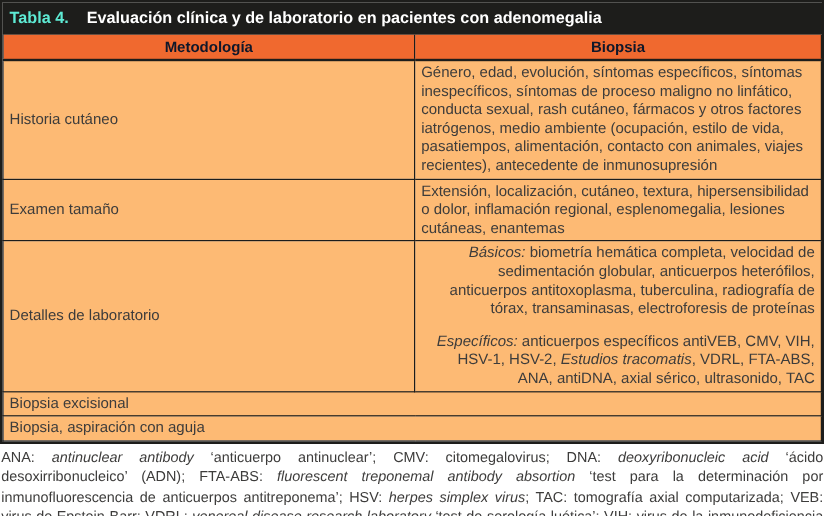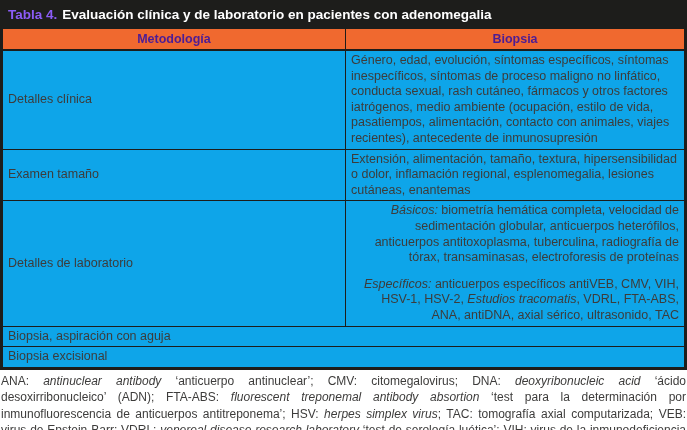--- a/index.html
+++ b/index.html
@@ -20,41 +20,41 @@
   }
   .title-bar {
     background: #1d1d1b;
     color: #ffffff;
     font-size: 13.5px;
     font-weight: bold;
     padding: 5px 6px 6px 6px;
     line-height: 16px;
   }
   .title-label {
-    color: #8b5cf6;
-    margin-right: 5px;
+    color: #5eead4;
+    margin-right: 15px;
   }
   table.main {
     border-collapse: collapse;
     width: 100%;
     table-layout: fixed;
   }
   table.main th {
     background: #f0692f;
-    color: #4c1d95;
+    color: #0f172a;
     font-size: 12.5px;
     font-weight: bold;
     text-align: center;
     padding: 3px 4px;
     border: 1px solid #1d1d1b;
     border-top: none;
     border-bottom: 2px solid #1d1d1b;
   }
   table.main td {
-    background: #0ea5e9;
+    background: #fdba74;
     color: #3d3c3b;
     font-size: 12.5px;
     line-height: 15.6px;
     vertical-align: middle;
     padding: 2px 5px;
     border: 1px solid #1d1d1b;
   }
   th.col-method, td.cell-method { width: 334px; }
   td.cell-details p { margin: 0; text-align: right; }
   td.cell-details p.p2 { margin-top: 11px; }
@@ -84,43 +84,43 @@
     <table class="main">
       <thead>
         <tr>
           <th class="col-method">Metodología</th>
           <th class="col-details">Biopsia</th>
         </tr>
       </thead>
       <tbody>
 
         <tr>
-          <td class="cell-method">Detalles clínica</td>
+          <td class="cell-method">Historia cutáneo</td>
           <td class="cell-details">Género, edad, evolución, síntomas específicos, síntomas inespecíficos, síntomas de proceso maligno no linfático, conducta sexual, rash cutáneo, fármacos y otros factores iatrógenos, medio ambiente (ocupación, estilo de vida, pasatiempos, alimentación, contacto con animales, viajes recientes), antecedente de inmunosupresión</td>
         </tr>
 
         <tr>
           <td class="cell-method">Examen tamaño</td>
-          <td class="cell-details">Extensión, alimentación, tamaño, textura, hipersensibilidad o dolor, inflamación regional, esplenomegalia, lesiones cutáneas, enantemas</td>
+          <td class="cell-details">Extensión, localización, cutáneo, textura, hipersensibilidad o dolor, inflamación regional, esplenomegalia, lesiones cutáneas, enantemas</td>
         </tr>
 
         <tr>
           <td class="cell-method">Detalles de laboratorio</td>
           <td class="cell-details">
             <p><span class="it">Básicos:</span><span> biometría hemática completa, velocidad de sedimentación globular, anticuerpos heterófilos, anticuerpos antitoxoplasma, tuberculina, radiografía de tórax, transaminasas, electroforesis de proteínas</span></p>
             <p class="p2"><span class="it">Específicos:</span><span> anticuerpos específicos antiVEB, CMV, VIH, HSV-1, HSV-2, </span><span class="it">Estudios tracomatis</span><span>, VDRL, FTA-ABS, ANA, antiDNA, axial sérico, ultrasonido, TAC</span></p>
           </td>
         </tr>
 
         <tr>
-          <td class="full-row" colspan="2">Biopsia, aspiración con aguja</td>
+          <td class="full-row" colspan="2">Biopsia excisional</td>
         </tr>
 
         <tr>
-          <td class="full-row" colspan="2">Biopsia excisional</td>
+          <td class="full-row" colspan="2">Biopsia, aspiración con aguja</td>
         </tr>
 
       </tbody>
     </table>
   </div>
 
   <div class="footnote">
     <span>ANA: </span><span class="it">antinuclear antibody</span><span> ‘anticuerpo antinuclear’; CMV: citomegalovirus; DNA: </span><span class="it">deoxyribonucleic acid</span><span> ‘ácido desoxirribonucleico’ (ADN); FTA-ABS: </span><span class="it">fluorescent treponemal antibody absortion</span><span> ‘test para la determinación por inmunofluorescencia de anticuerpos antitreponema’; HSV: </span><span class="it">herpes simplex virus</span><span>; TAC: tomografía axial computarizada; VEB: virus de Epstein-Barr; VDRL: </span><span class="it">venereal disease research laboratory</span><span> ‘test de serología luética’; VIH: virus de la inmunodeficiencia humana.</span>
   </div>
 

